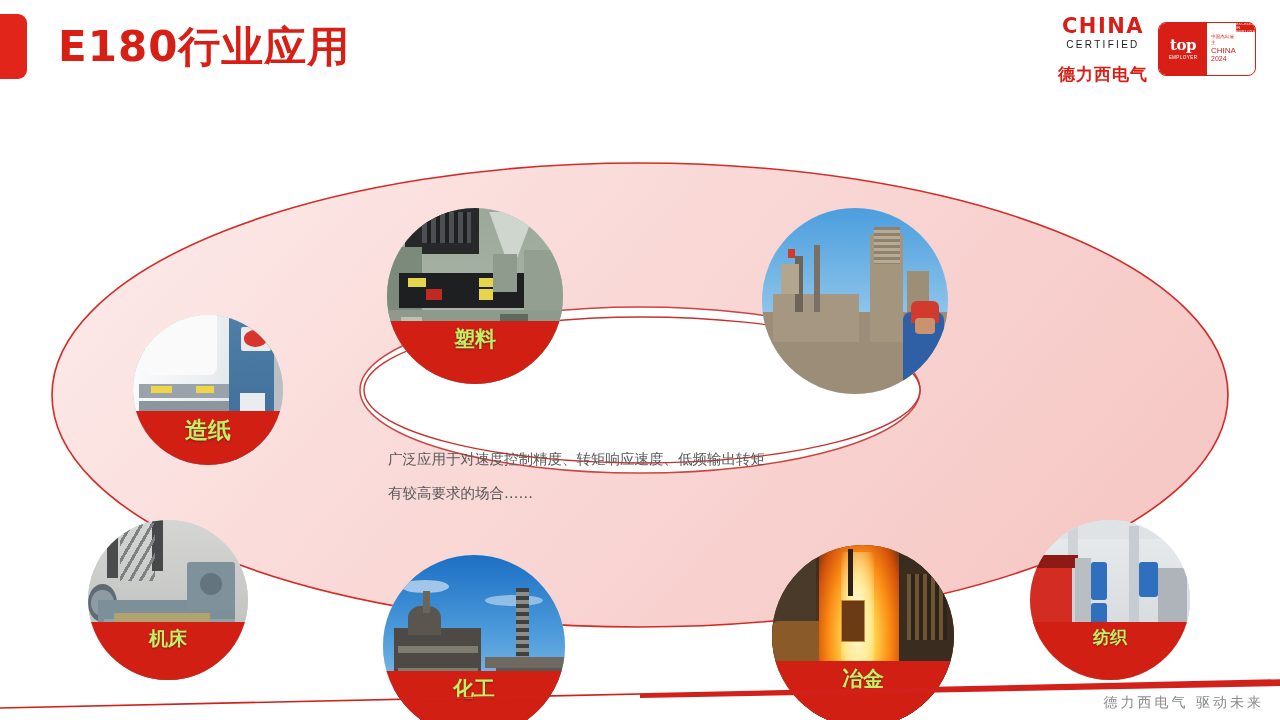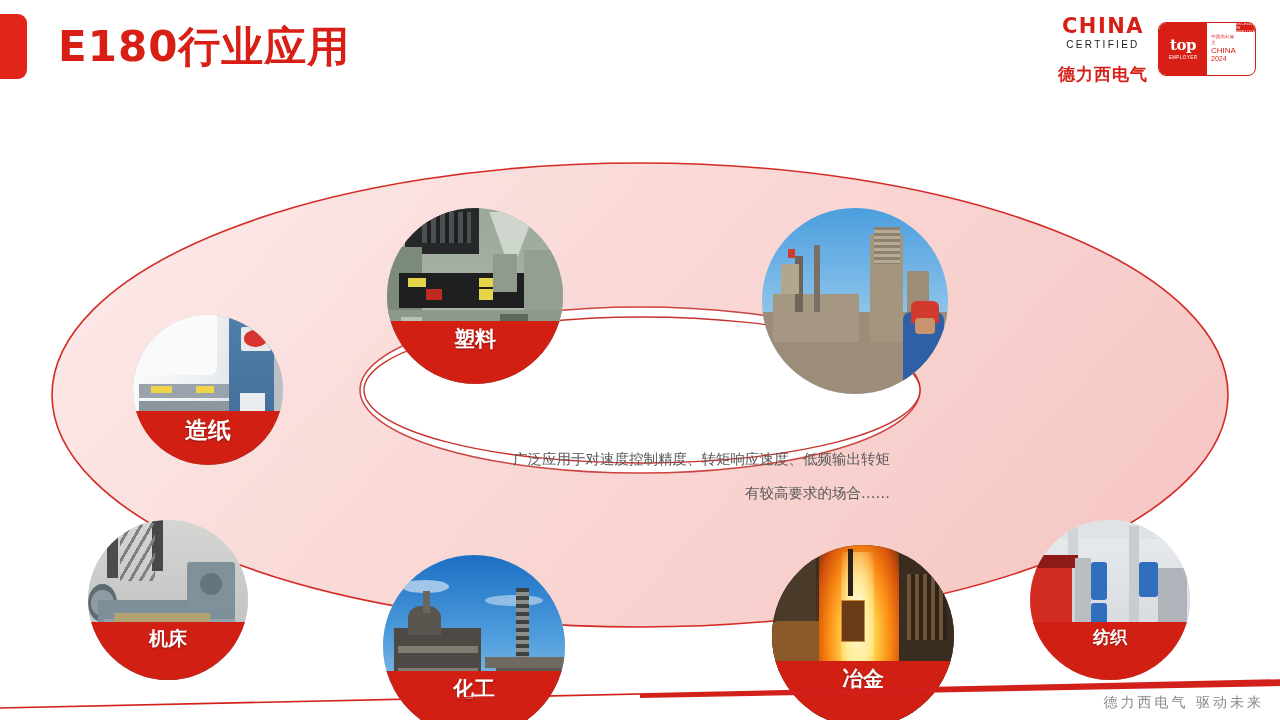--- a/index.html
+++ b/index.html
@@ -39,29 +39,29 @@
             padding-left:4px;color:#d81f16;}
   .te-cn{font-size:4.6px;line-height:1.25;}
   .te-china{font-size:8px;line-height:1.2;}
   .te-year{font-size:7px;line-height:1.2;}
   .te-bottom{height:9px;background:#d81f16;color:#fff;font-size:3.7px;
              display:flex;align-items:center;justify-content:center;letter-spacing:0.25px;}
   
   #stage{position:absolute;left:0;top:90px;width:1280px;height:575px;}
   #ring-svg{position:absolute;left:0;top:0;}
   
-  #center-text{position:absolute;left:400px;top:352px;width:490px;text-align:right;
+  #center-text{position:absolute;left:388px;top:352px;width:490px;text-align:left;
                color:#58585a;font-size:14.5px;line-height:34px;
                font-family:"DejaVu Sans","Liberation Sans",sans-serif;}
   
   .node{position:absolute;border-radius:50%;overflow:hidden;
         background:#cfd6da;}
   .node .photo{position:absolute;inset:0;}
   .node .cap{position:absolute;left:0;right:0;bottom:0;height:36%;
-             background:#d21f14;color:#ffffff;font-weight:bold;
+             background:#d21f14;color:#bef264;font-weight:bold;
              display:flex;align-items:flex-start;justify-content:center;
              padding-top:4px;box-sizing:border-box;
              font-family:"DejaVu Sans","Liberation Sans",sans-serif;
              text-shadow:0 1px 2px rgba(0,0,0,.35);}
   
   .sky{position:absolute;inset:0;background:linear-gradient(#4b9ede 0%,#8cc3ea 55%,#cfe2ef 100%);}
   .sky-deep{position:absolute;inset:0;background:linear-gradient(#1c6fc4 0%,#4f9ddc 45%,#b9d8ee 100%);}
   .blk{position:absolute;background:#4c4a46;}
   .blk2{position:absolute;background:#6b6a66;}
   .blk3{position:absolute;background:#8e9295;}

